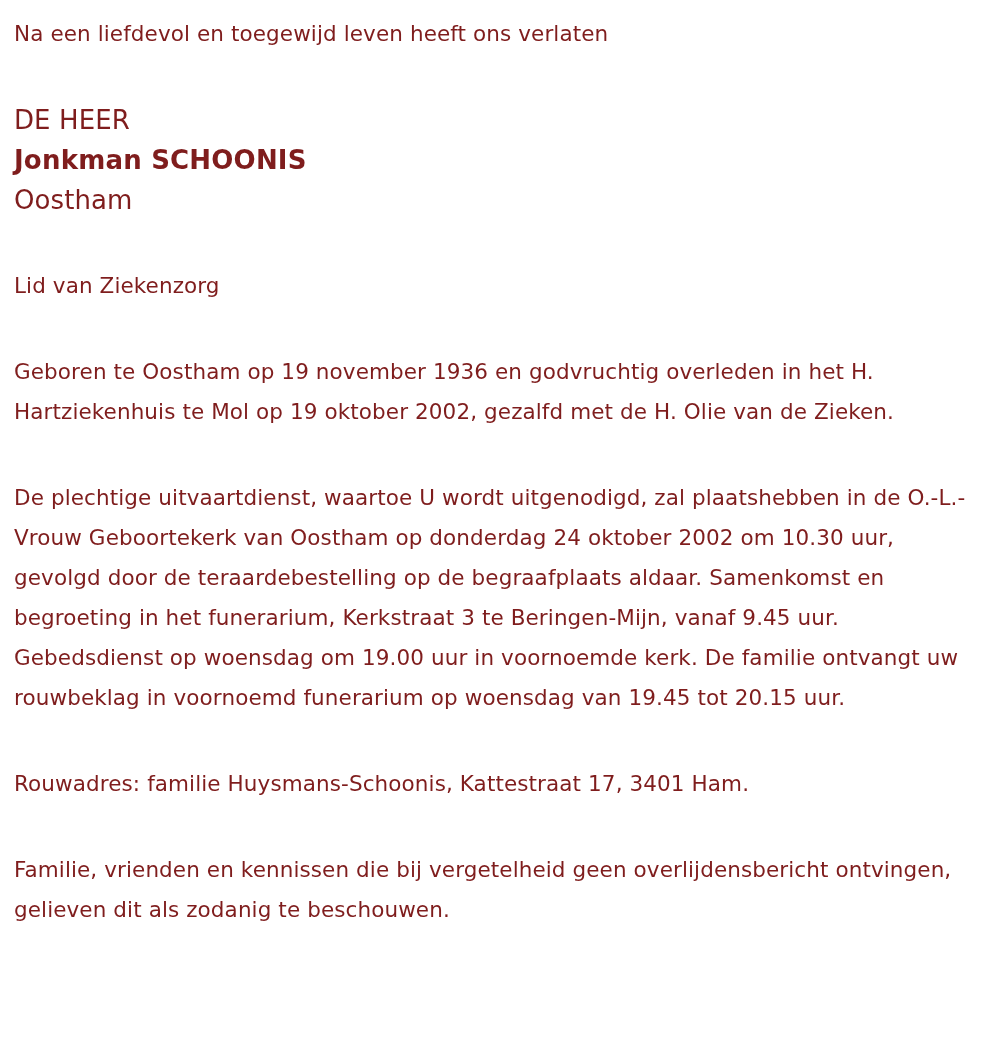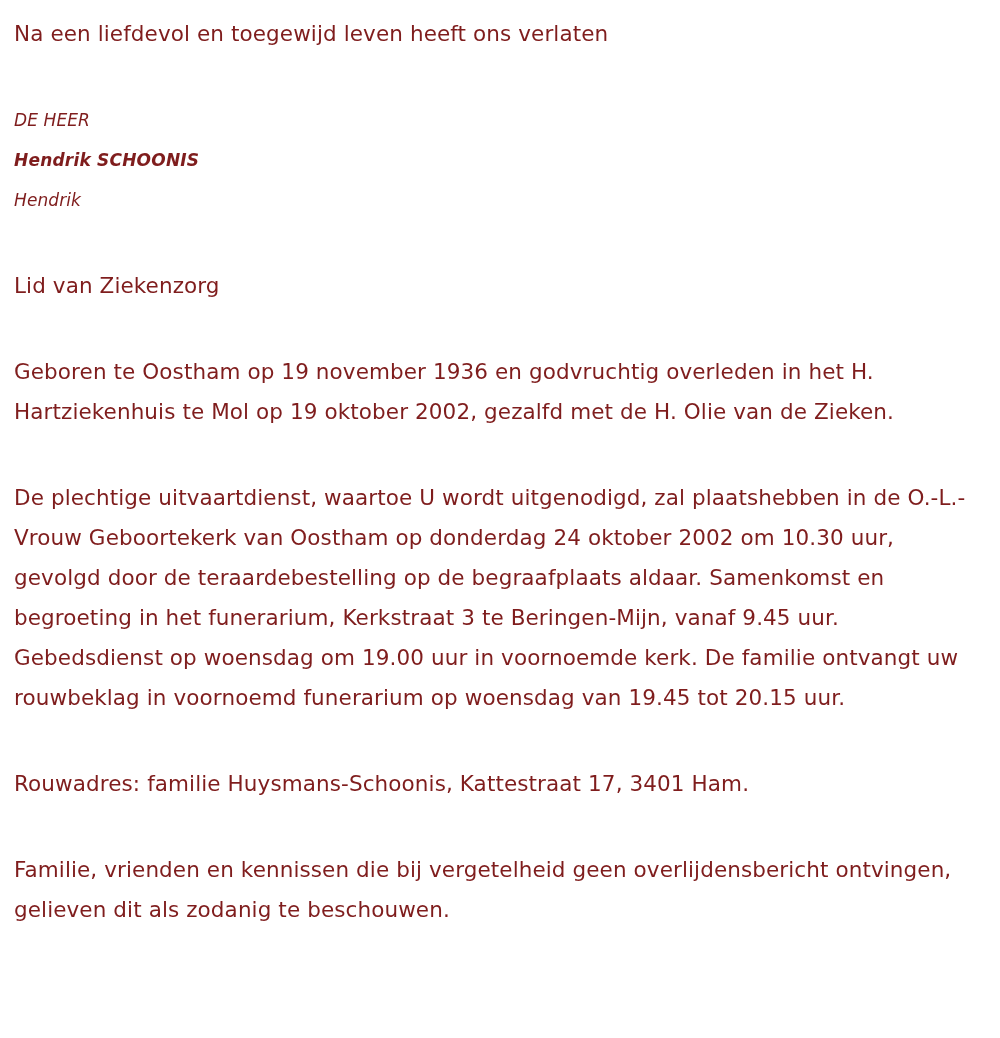--- a/index.html
+++ b/index.html
@@ -32,23 +32,22 @@
   }
   .para:last-child {
     margin-bottom: 5px;
   }
   
   .para.identity-block {
     margin-bottom: 46px;
   }
   .identity-line {
     display: block;
-    font-size: 17px;
+    font-size: 26px;
     line-height: 40px;
-    font-style: italic;
   }
   .identity-line.name {
     font-weight: 700;
     letter-spacing: 0.2px;
   }
   .flow {
     max-width: 968px;
   }
   .narrow-1 { max-width: 760px; }
   .narrow-2 { max-width: 975px; }
@@ -57,22 +56,22 @@
 </style>
 </head>
 <body style="background: rgb(255, 255, 255); color: rgb(0, 0, 0);">
 
 <div class="notice">
 
   <p class="para flow narrow-1">Na een liefdevol en toegewijd leven heeft ons verlaten</p>
 
   <div class="para identity-block">
     <span class="identity-line honorific">DE HEER</span>
-    <span class="identity-line name">Hendrik SCHOONIS</span>
-    <span class="identity-line nickname">Hendrik</span>
+    <span class="identity-line name">Jonkman SCHOONIS</span>
+    <span class="identity-line nickname">Oostham</span>
   </div>
 
   <p class="para flow">Lid van Ziekenzorg</p>
 
   <p class="para flow narrow-2">Geboren te Oostham op 19 november 1936 en godvruchtig overleden in het H. Hartziekenhuis te Mol op 19 oktober 2002, gezalfd met de H. Olie van de Zieken.</p>
 
   <p class="para flow narrow-3">De plechtige uitvaartdienst, waartoe U wordt uitgenodigd, zal plaatshebben in de O.-L.-Vrouw Geboortekerk van Oostham op donderdag 24 oktober 2002 om 10.30 uur, gevolgd door de teraardebestelling op de begraafplaats aldaar. Samenkomst en begroeting in het funerarium, Kerkstraat 3 te Beringen-Mijn, vanaf 9.45 uur. Gebedsdienst op woensdag om 19.00 uur in voornoemde kerk. De familie ontvangt uw rouwbeklag in voornoemd funerarium op woensdag van 19.45 tot 20.15 uur.</p>
 
   <p class="para flow">Rouwadres: familie Huysmans-Schoonis, Kattestraat 17, 3401 Ham.</p>
 

